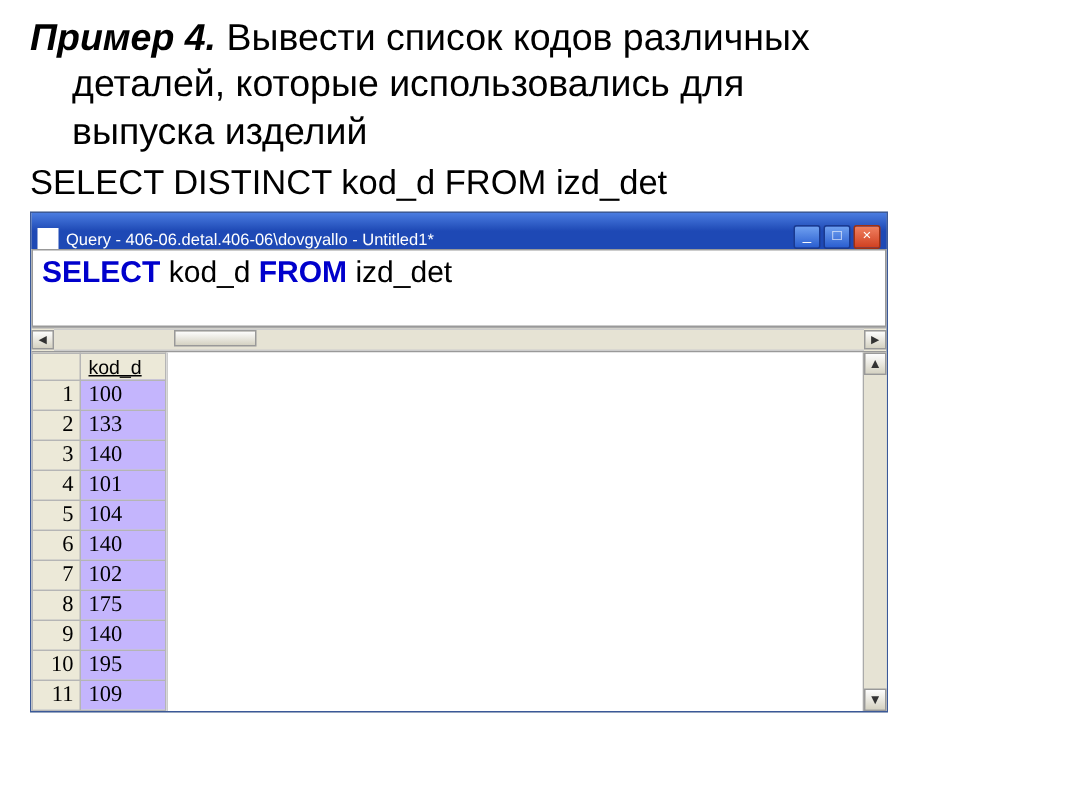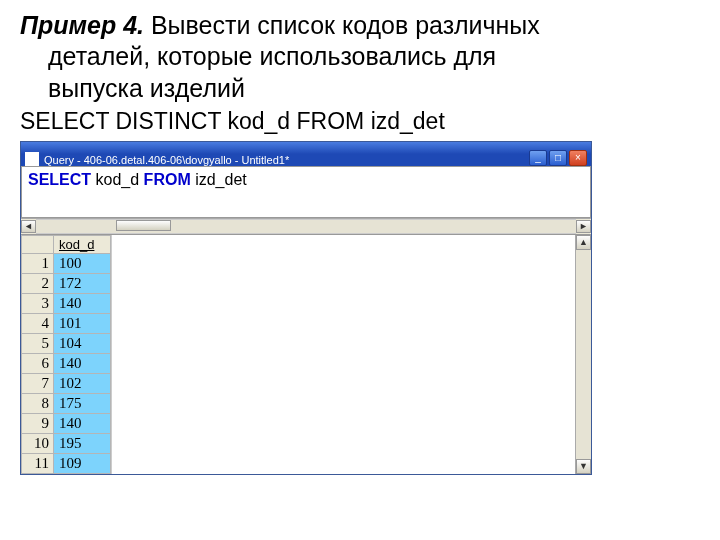--- a/index.html
+++ b/index.html
@@ -55,21 +55,21 @@
     text-align: center;
     box-sizing: border-box;
   }
   .win-btn.close { background: linear-gradient(to bottom, #f08060, #d04020); border-color:#a03010;}
   .editor {
     background: #fff;
     border: 1px solid #999;
     margin: 0;
     padding: 4px 6px 16px 6px;
     font-family: Arial, sans-serif;
-    font-size: 16px;
+    font-size: 20px;
     min-height: 30px;
     position: relative;
   }
   .kw { color: #0000cc; font-weight: bold; }
   .tok { color: #000; }
   .hscroll {
     height: 15px;
     background: #ece9d8;
     border-top: 1px solid #aaa;
     display: flex;
@@ -90,21 +90,21 @@
     border-top:1px solid #999;
   }
   .grid {
     border-collapse: collapse;
     font-family: "Times New Roman", serif;
     font-size: 15px;
   }
   .grid th, .grid td {
     border: 1px solid #b5b5b5;
     padding: 1px 5px;
-    background:#7dd3fc;
+    background:#c4b5fd;
   }
   .grid th {
     background: #ece9d8;
     font-weight: normal;
   }
   .grid th.header-col {
     text-align:left;
     text-decoration: underline;
     font-family: Arial,sans-serif;
     font-size:13px;
@@ -167,21 +167,21 @@
           <tr>
         <th class="rownum"></th>
         <th class="header-col">kod_d</th>
       </tr>
       <tr>
             <td class="rownum">1</td>
             <td class="val">100</td>
           </tr>
       <tr>
             <td class="rownum">2</td>
-            <td class="val">172</td>
+            <td class="val">133</td>
           </tr>
       <tr>
             <td class="rownum">3</td>
             <td class="val">140</td>
           </tr>
       <tr>
             <td class="rownum">4</td>
             <td class="val">101</td>
           </tr>
       <tr>

